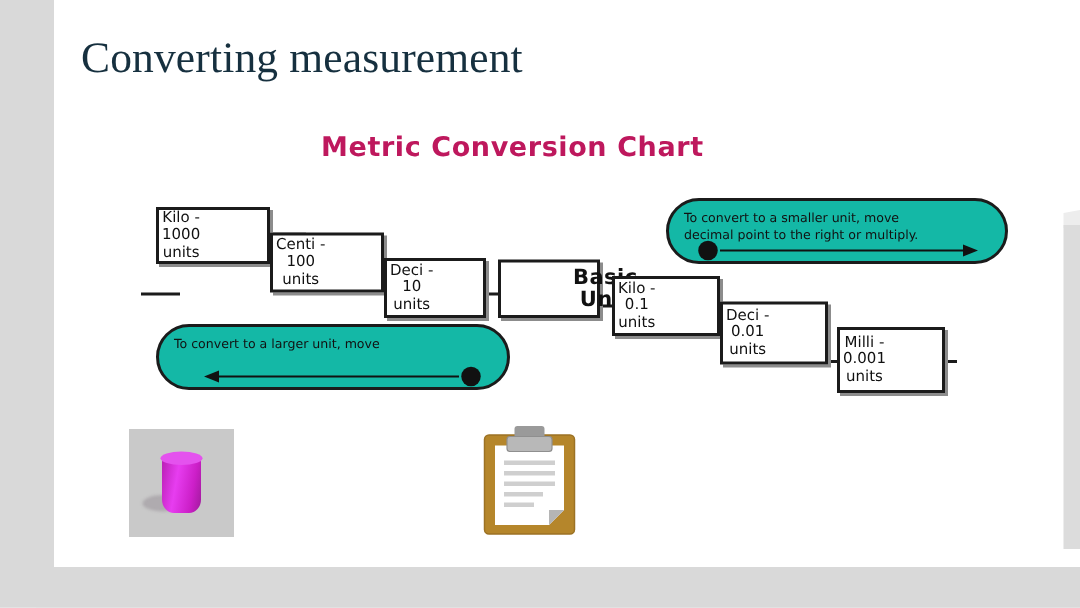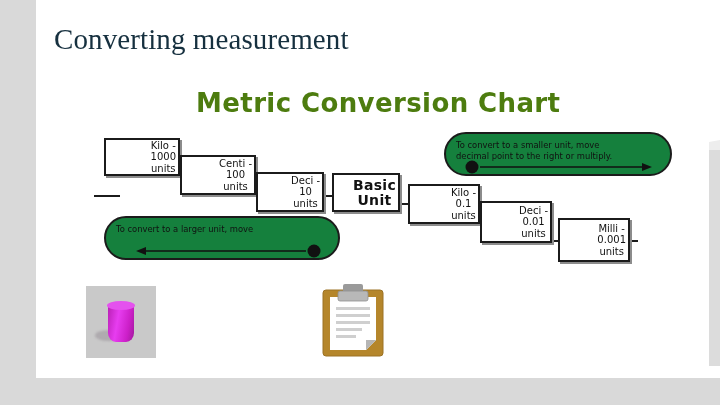--- a/index.html
+++ b/index.html
@@ -77,40 +77,40 @@
   
   .metric-chart {
     position: absolute;
     left: 60px;
     top: 88px;
     width: 580px;
     height: 190px;
   }
   .chart-heading {
     position: absolute;
-    left: 100px;
+    left: 118px;
     top: 0px;
     font-family: "DejaVu Sans", sans-serif;
     font-weight: bold;
-    font-size: 26px;
-    color: #4d7c0f;
+    font-size: 18px;
+    color: #be185d;
     letter-spacing: 0.4px;
     white-space: nowrap;
   }
 
   
   .unit-box {
     position: absolute;
     box-sizing: border-box;
     background: #ffffff;
     border: 2px solid #1b1b1b;
     box-shadow: 2px 2px 0 #8c8c8c;
     display: flex;
     align-items: center;
-    justify-content: flex-end;
+    justify-content: flex-start;
     text-align: center;
     font-family: "DejaVu Sans", sans-serif;
     font-size: 10px;
     line-height: 11.5px;
     color: #111;
     z-index: 3;
   }
   .unit-box.basic {
     font-weight: bold;
     font-size: 14px;
@@ -126,21 +126,21 @@
     height: 2px;
     z-index: 1;
   }
 
   
   .callout {
     position: absolute;
     box-sizing: border-box;
     border: 2px solid #1b1b1b;
     border-radius: 22px;
-    background: #15803d;
+    background: #14b8a6;
     z-index: 4;
   }
   .callout .ctext {
     position: absolute;
     left: 10px;
     top: 6px;
     right: 8px;
     font-family: "DejaVu Sans", sans-serif;
     font-size: 8.4px;
     line-height: 10.5px;

